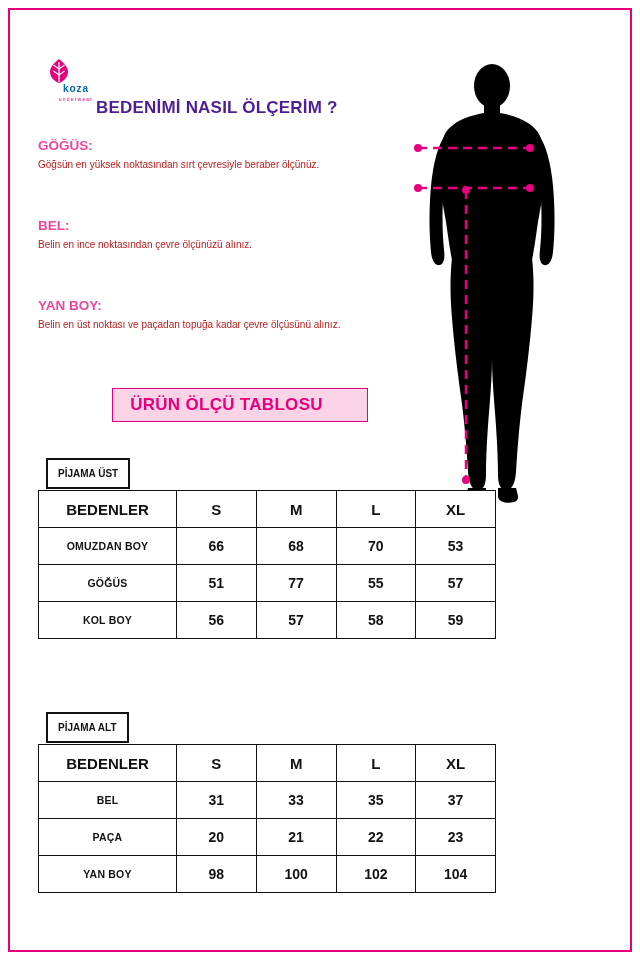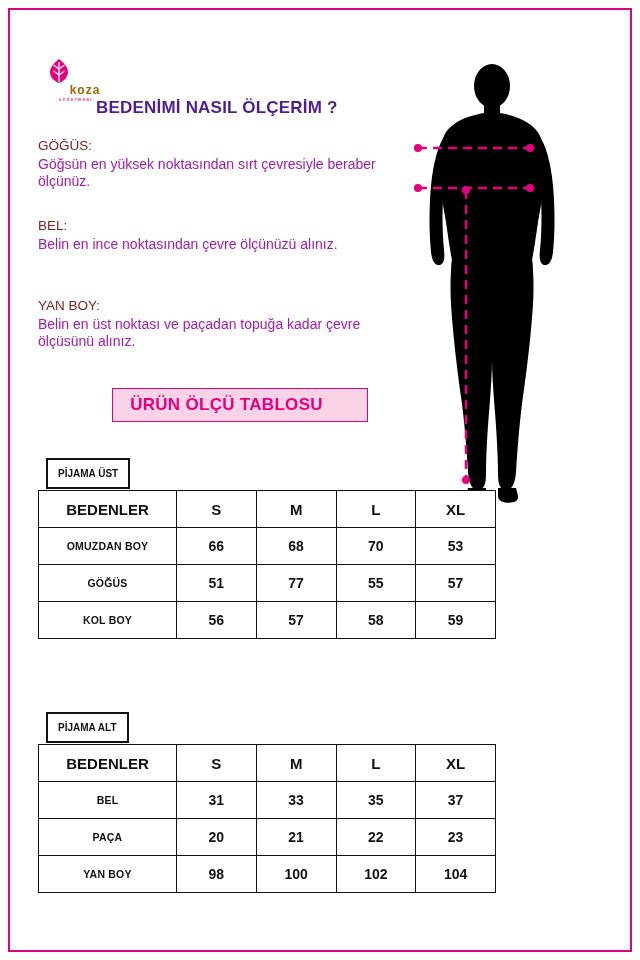--- a/index.html
+++ b/index.html
@@ -52,27 +52,27 @@
   }
   .logo-mark {
     position: absolute;
     left: 10px;
     top: 0px;
     width: 26px;
     height: 26px;
   }
   .logo-text {
     position: absolute;
-    left: 9px;
+    left: 0px;
     top: 25px;
     width: 80px;
-    font-size: 12px;
+    font-size: 10px;
     font-weight: bold;
     letter-spacing: 1px;
-    color: #a16207;
+    color: #0369a1;
     text-align: center;
   }
   .logo-sub {
     position: absolute;
     left: 0px;
     top: 38px;
     width: 80px;
     font-size: 5px;
     letter-spacing: 1.2px;
     color: #e6007e;
@@ -89,28 +89,28 @@
     color: #4c1d95;
     letter-spacing: 0.2px;
   }
   .sec {
     position: absolute;
     left: 38px;
     width: 350px;
   }
   .sec-title {
     font-size: 13.5px;
-    font-weight: normal;
-    color: #7f1d1d;
+    font-weight: bold;
+    color: #ec4899;
     margin-bottom: 3px;
   }
   .sec-body {
-    font-size: 14px;
+    font-size: 10px;
     line-height: 17px;
-    color: #a21caf;
+    color: #b91c1c;
   }
   #sec-gogus { top: 138px; }
   #sec-bel   { top: 218px; }
   #sec-yanboy{ top: 298px; }
 
   
   .banner {
     position: absolute;
     left: 112px;
     top: 388px;

